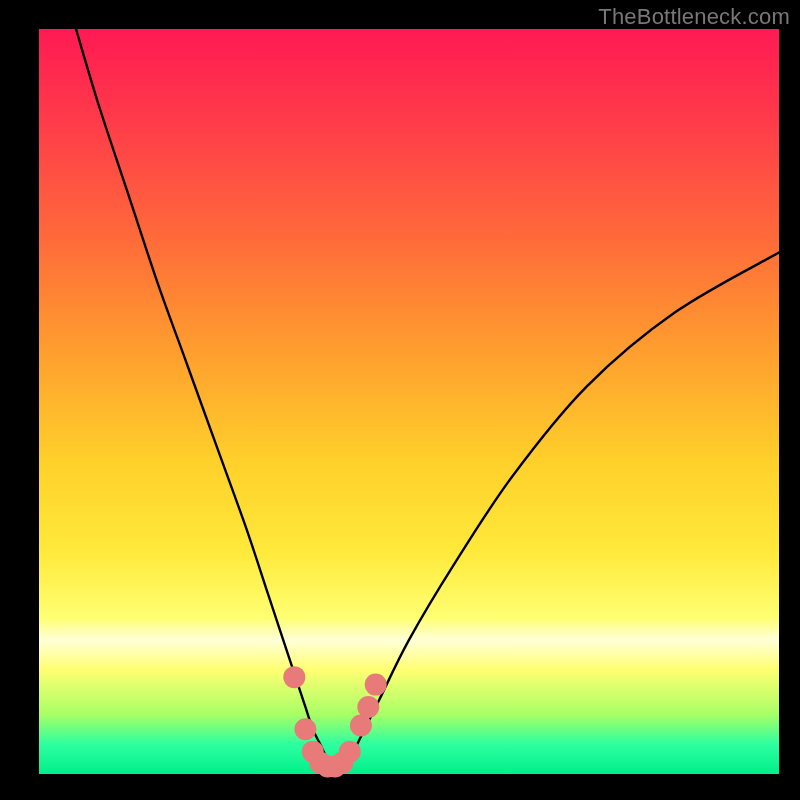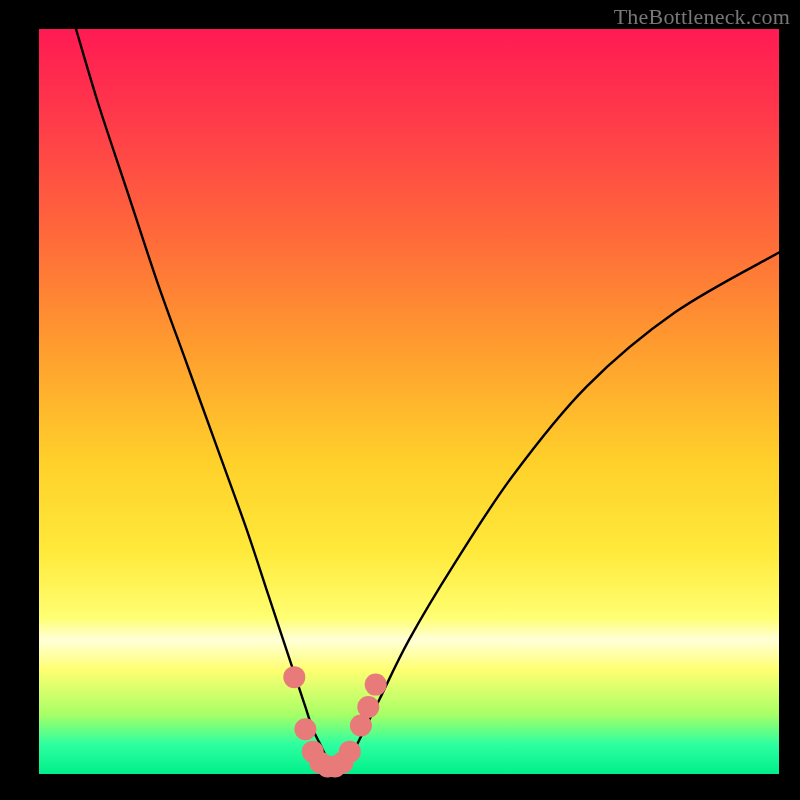--- a/index.html
+++ b/index.html
@@ -36,21 +36,21 @@
       #ffff72 86%,
       #a8ff66 92%,
       #2effa0 96%,
       #00ef8a 100%
     );
   }
   .watermark {
     position: absolute;
     top: 4px;
     right: 10px;
-    font-family: Liberation Serif, serif;
+    font-family: Liberation Sans, sans-serif;
     font-size: 22px;
     color: #777;
     letter-spacing: 0.2px;
     user-select: none;
   }
   svg.curve {
     position: absolute;
     left: 0;
     top: 0;
     width: 740px;

